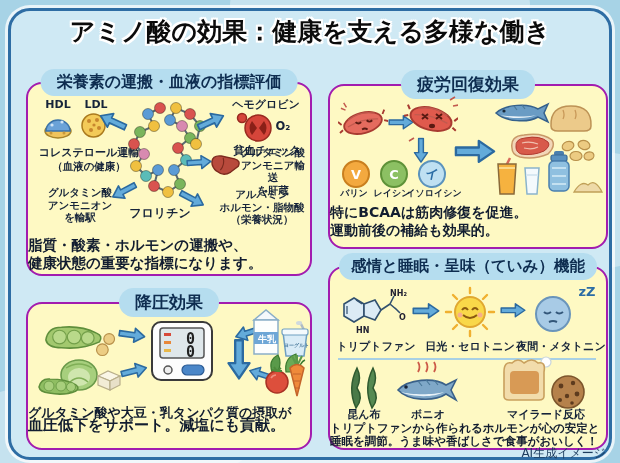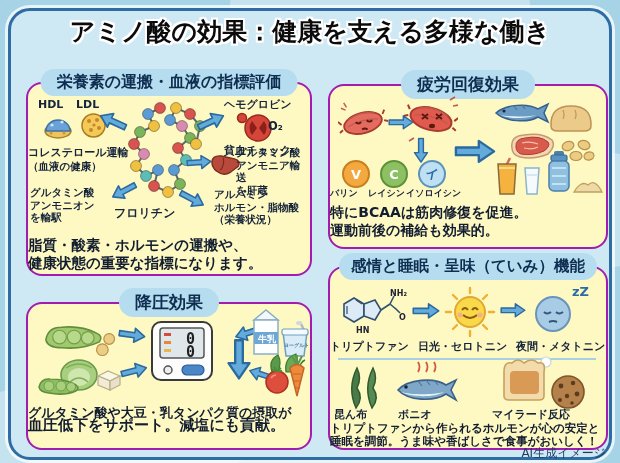--- a/index.html
+++ b/index.html
@@ -7,21 +7,21 @@
           font-family:"DejaVu Sans","Liberation Sans",sans-serif;color:#16243a}
   .cloud{position:absolute;background:rgba(255,255,255,.35);border-radius:50%}
   .frame{position:absolute;left:8px;top:8px;width:598px;height:446px;background:#cfe9f4;
          border:3px solid #2e6da4;border-radius:22px;box-shadow:0 0 0 3px rgba(255,255,255,.75)}
   .title{position:absolute;left:0;right:0;top:15px;text-align:center;font-size:25px;font-weight:bold;color:#0b0b0b;
          text-shadow:-2px -2px 0 #fff,2px -2px 0 #fff,-2px 2px 0 #fff,2px 2px 0 #fff,0 -2px 0 #fff,0 2px 0 #fff,-2px 0 0 #fff,2px 0 0 #fff}
   .panel{position:absolute;background:#fef9c3;border:2px solid #a21caf;border-radius:16px}
   .cap{position:absolute;left:50%;transform:translateX(-50%);background:#b5ddef;border-radius:30px;
        padding:3px 16px;font-weight:bold;color:#0e2d50;white-space:nowrap}
   .abs{position:absolute}
-  .lbl{position:absolute;font-weight:bold;color:#16243a;line-height:1.2}
+  .lbl{position:absolute;font-weight:bold;color:#16243a;text-align:center;line-height:1.2}
   .ml{white-space:pre-line}
   .capt{position:absolute;left:0;right:0;font-weight:bold;color:#121d30}
   .arr path{fill:#63abda;stroke:#2b6aa0;stroke-width:2.5;stroke-linejoin:round}
   .bcaa{position:absolute;width:24px;height:24px;border-radius:50%;display:flex;align-items:center;
         justify-content:center;font-weight:bold;font-size:13px;border:2px solid;color:#fff}
   svg{display:block}
   .footer{position:absolute;right:14px;bottom:1px;font-weight:normal;font-size:12px;color:#1c3c5e}
 </style>
 </head>
 <body>

